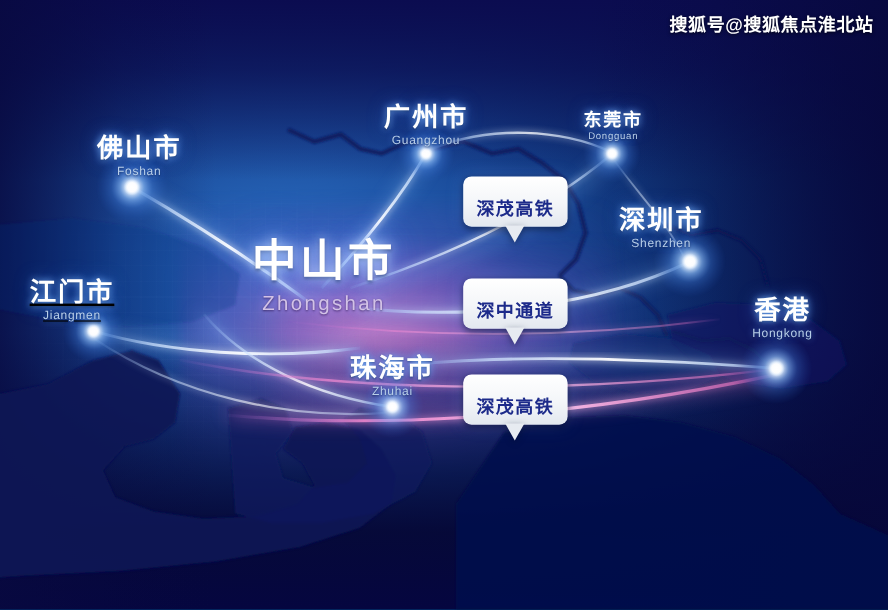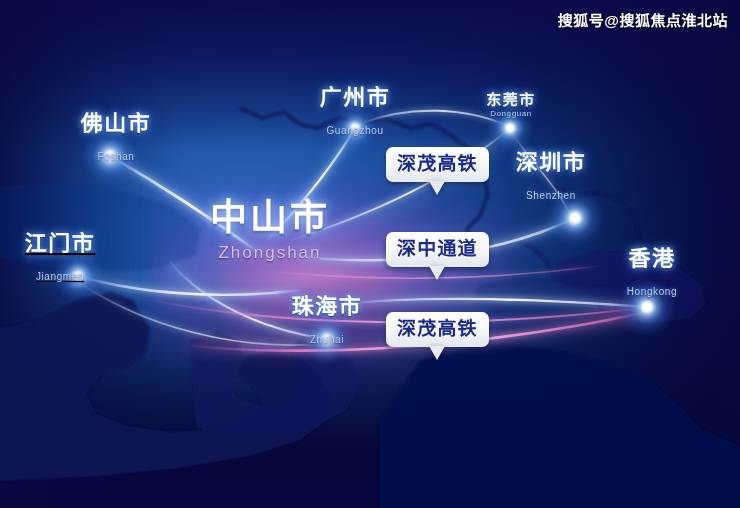--- a/index.html
+++ b/index.html
@@ -75,42 +75,41 @@
     white-space:nowrap;
   }
   .city .en{
     display:block;
     color:#b9cfe9;
     letter-spacing:0.6px;
     text-shadow:0 0 5px rgba(90,150,255,0.8),0 1px 2px rgba(0,15,50,0.8);
     white-space:nowrap;
   }
   .city.sm .cn{font-size:22px;}
-  .city.sm .en{font-size:10px;margin-top:14px;}
+  .city.sm .en{font-size:10px;margin-top:1px;}
   .city.xs .cn{font-size:15px;}
   .city.xs .en{font-size:8px;margin-top:0px;}
   .city.big .cn{font-size:37px;letter-spacing:3px;
     text-shadow:0 0 10px rgba(190,215,255,0.98),0 0 22px rgba(120,170,255,0.85),0 0 38px rgba(90,140,250,0.6),0 2px 3px rgba(0,15,60,0.8);}
   .city.big .en{font-size:17px;margin-top:2px;color:#d2c2e6;letter-spacing:2px;
     text-shadow:0 0 9px rgba(200,170,255,0.85),0 1px 2px rgba(30,10,60,0.8);}
 
   
   .callout{position:absolute;}
   .callout .box{
     background:linear-gradient(to bottom,#ffffff 0%,#f4f6f9 52%,#e3e8ef 100%);
     border-radius:7px;
-    padding:9px 11px 6px 11px;
+    padding:20px 11px 6px 11px;
     box-shadow:0 2px 6px rgba(0,10,40,0.55),0 0 14px rgba(120,170,255,0.25);
     color:#1c2a8a;
-    font-size:19px;
+    font-size:15px;
     font-weight:bold;
     letter-spacing:1.2px;
     white-space:nowrap;
     line-height:1.05;
-    font-family:Liberation Mono, monospace;
   }
   .callout .tail{
     position:absolute;left:50%;top:100%;
     margin-left:-8px;margin-top:-1px;
     width:0;height:0;
     border-left:8px solid transparent;
     border-right:8px solid transparent;
     border-top:14px solid #e7ebf1;
     filter:drop-shadow(0 2px 3px rgba(0,10,40,0.45));
   }
@@ -295,21 +294,21 @@
   <div class="city sm" style="left:305px;top:79px;width:100px;">
     <span class="cn">广州市</span>
     <span class="en">Guangzhou</span>
   </div>
 
   <div class="city xs" style="left:468px;top:88px;width:86px;">
     <span class="cn">东莞市</span>
     <span class="en">Dongguan</span>
   </div>
 
-  <div class="city sm" style="left:496px;top:144px;width:110px;">
+  <div class="city sm" style="left:496px;top:165px;width:110px;">
     <span class="cn">深圳市</span>
     <span class="en">Shenzhen</span>
   </div>
 
   <div class="city sm" style="left:598px;top:240px;width:108px;">
     <span class="cn">香港</span>
     <span class="en">Hongkong</span>
   </div>
 
   <div class="city sm" style="left:6px;top:225px;width:108px;text-decoration:underline;">

